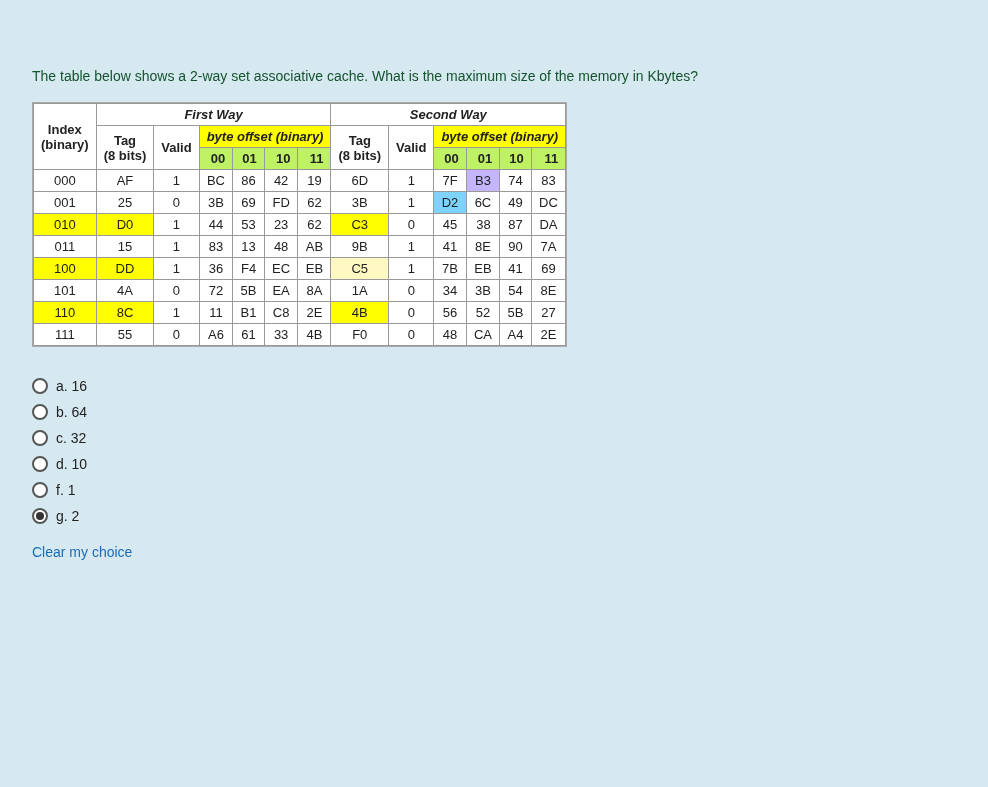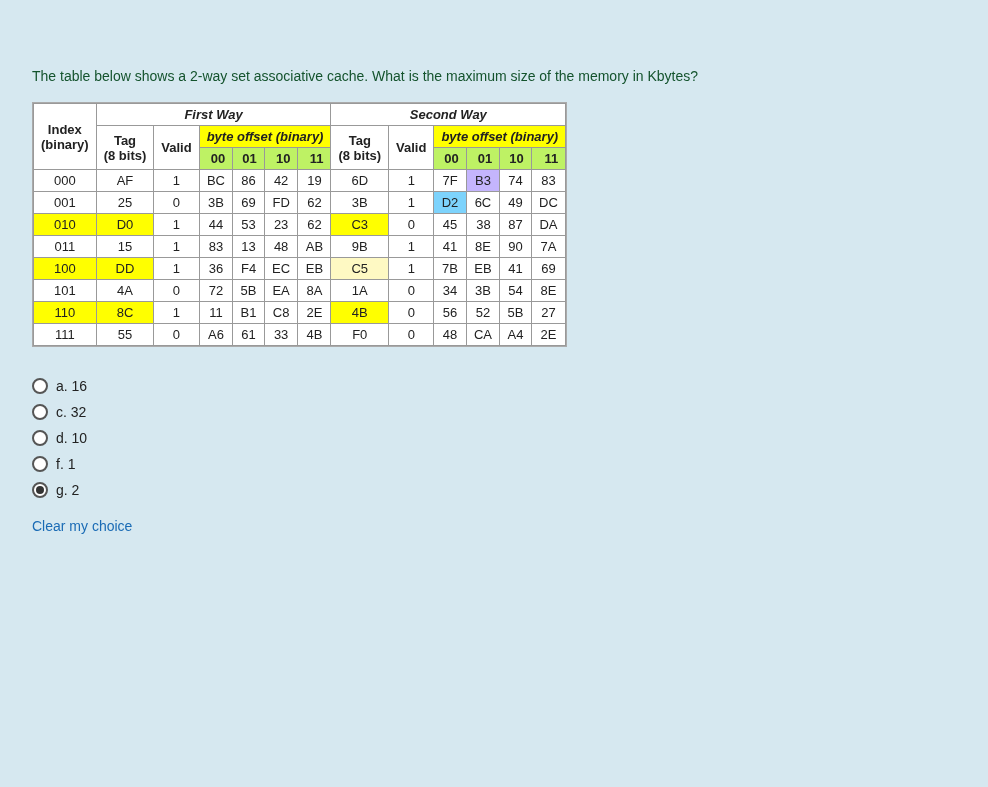--- a/index.html
+++ b/index.html
@@ -245,20 +245,24 @@
   </table>
 </div>
 
 <ul class="options-list" id="options-list">
 <li>
       <span class="radio-circle"></span>
       <span>a. 16</span>
     </li>
     <li>
       <span class="radio-circle"></span>
+      <span>b. 64</span>
+    </li>
+    <li>
+      <span class="radio-circle"></span>
       <span>c. 32</span>
     </li>
     <li>
       <span class="radio-circle"></span>
       <span>d. 10</span>
     </li>
     <li>
       <span class="radio-circle"></span>
       <span>f. 1</span>
     </li>

